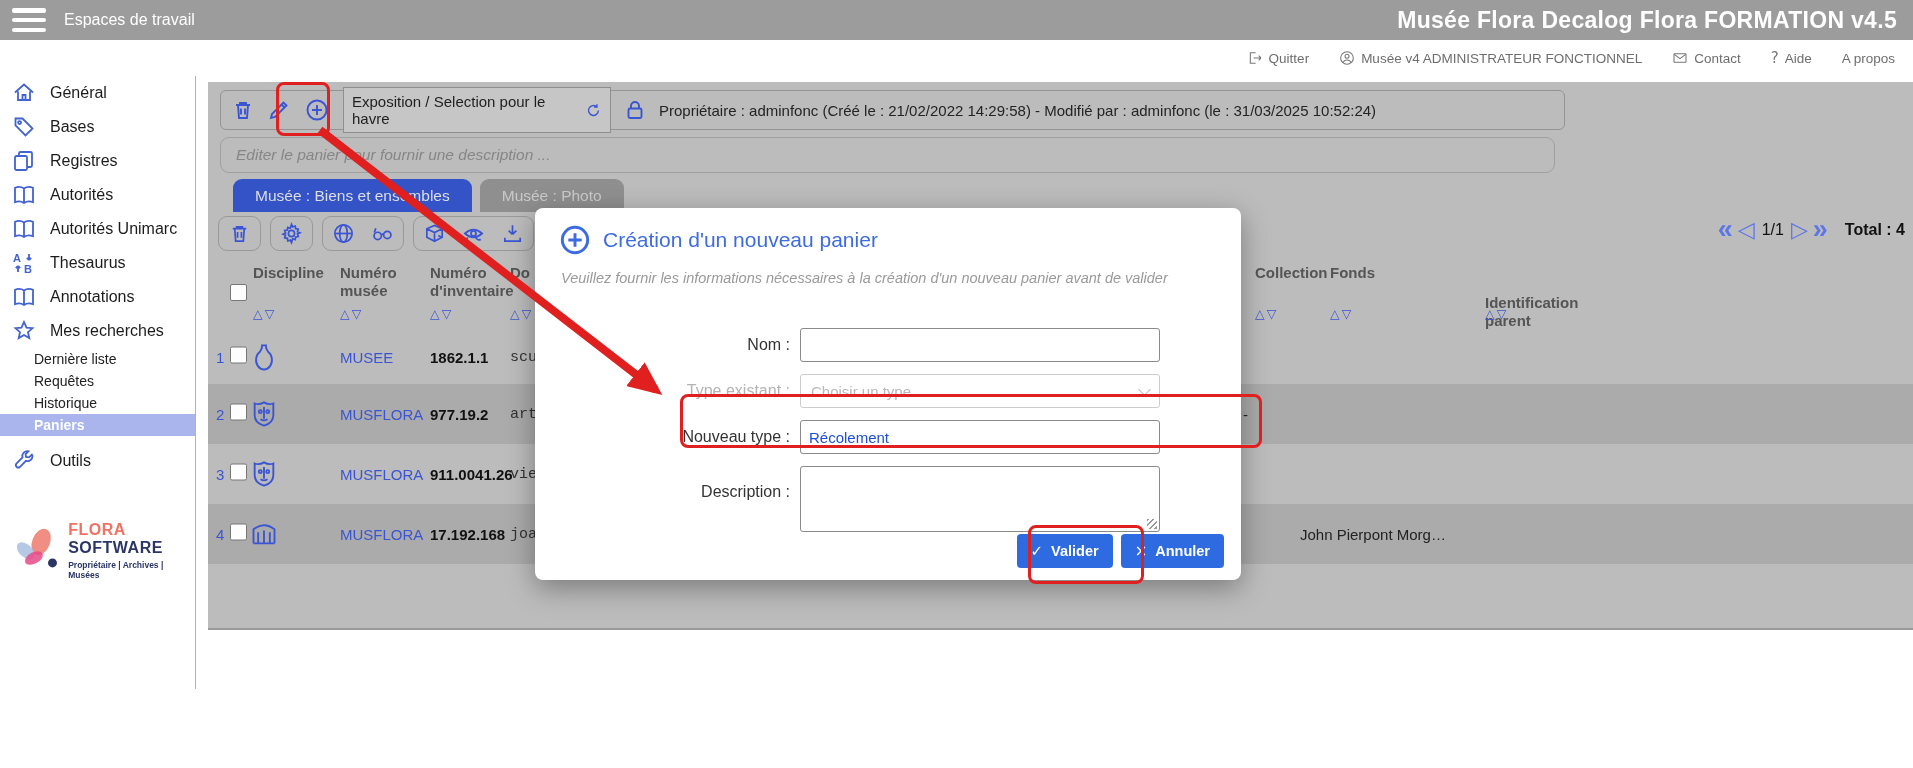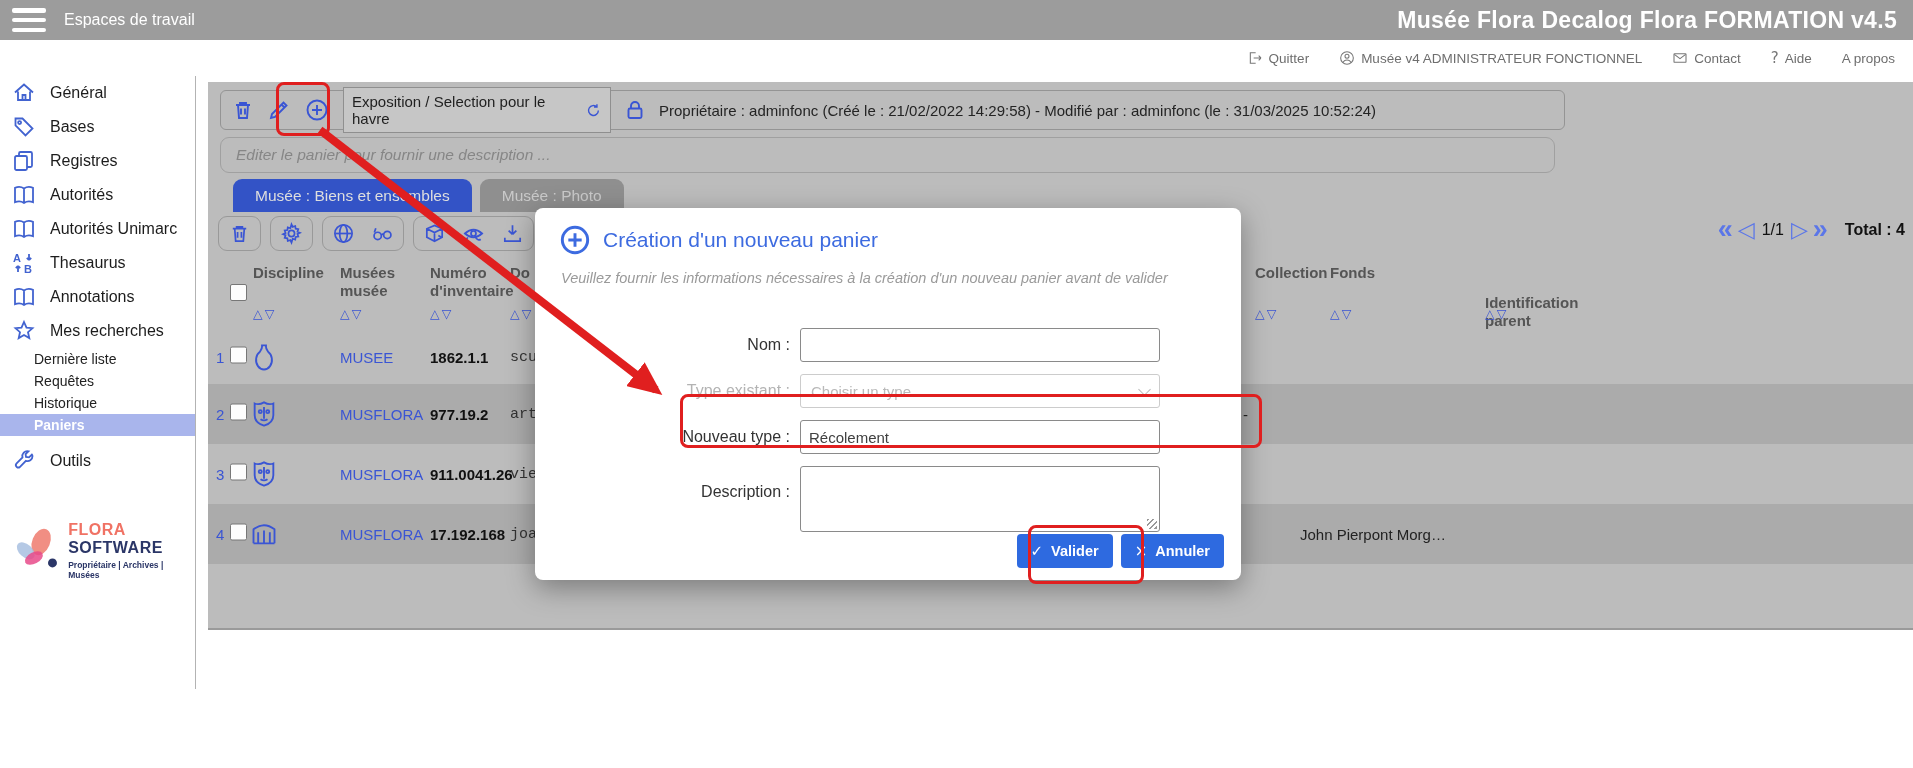--- a/index.html
+++ b/index.html
@@ -97,21 +97,21 @@
   .m-title{position:absolute;left:24px;top:16px;display:flex;align-items:center;gap:12px;
            color:#3d6be0;font-size:21px;}
   .m-title svg{width:32px;height:32px;stroke:#3d6be0;fill:none;stroke-width:2.2;}
   .m-sub{position:absolute;left:26px;top:62px;right:20px;color:#9a9a9a;font-style:italic;font-size:14.5px;}
   .frow{position:absolute;left:0;right:0;height:34px;margin-top:24px;}
   .flabel{position:absolute;left:0;width:255px;text-align:right;font-size:16px;color:#333;
           top:50%;transform:translateY(-50%);}
   .flabel.dis{color:#b3b3b3;}
   .finput{position:absolute;left:265px;width:360px;height:34px;border:1px solid #8a8a8a;
           border-radius:3px;background:#fff;box-sizing:border-box;font-size:15px;
-          font-family:"Liberation Sans",sans-serif;padding:0 8px;color:#404040;}
+          font-family:"Liberation Sans",sans-serif;padding:0 8px;color:#1d4ed8;}
   .fselect{position:absolute;left:265px;width:360px;height:34px;border:1px solid #ccc;border-radius:3px;
            background:#fff;box-sizing:border-box;display:flex;align-items:center;padding:0 10px;
            color:#b9b9b9;font-size:15px;}
   .chev{margin-left:auto;width:8px;height:8px;border-right:1.6px solid #bbb;border-bottom:1.6px solid #bbb;
         transform:rotate(45deg);margin-top:-4px;}
   .ftext{position:absolute;left:265px;width:360px;height:66px;border:1px solid #8a8a8a;border-radius:3px;
          background:#fff;box-sizing:border-box;}
   .grip{position:absolute;right:2px;bottom:2px;width:10px;height:10px;
         background:repeating-linear-gradient(135deg,#999 0 1.5px,transparent 1.5px 4px);}
   .m-btns{position:absolute;right:17px;top:326px;display:flex;gap:8px;}
@@ -336,21 +336,21 @@
       <span class="pg-page">1/1</span>
       <span class="pg-t">▷</span>
       <span class="pg-g">»</span>
       <span class="pg-total">Total : 4</span>
     </div>
 
     <div class="thead">
       <span class="cb"></span>
       <div class="th" style="left:45px;width:90px;">Discipline</div>
       <div class="sort" style="left:45px;"><span>△</span><span>▽</span></div>
-      <div class="th" style="left:132px;width:70px;">Musées musée</div>
+      <div class="th" style="left:132px;width:70px;">Numéro musée</div>
       <div class="sort" style="left:132px;"><span>△</span><span>▽</span></div>
       <div class="th" style="left:222px;width:100px;">Numéro d'inventaire</div>
       <div class="sort" style="left:222px;"><span>△</span><span>▽</span></div>
       <div class="th" style="left:302px;width:60px;">Do</div>
       <div class="sort" style="left:302px;"><span>△</span><span>▽</span></div>
       <div class="th" style="left:1047px;width:95px;">Collection</div>
       <div class="sort" style="left:1047px;"><span>△</span><span>▽</span></div>
       <div class="th" style="left:1122px;width:60px;">Fonds</div>
       <div class="sort" style="left:1122px;"><span>△</span><span>▽</span></div>
       <div class="th" style="left:1277px;width:110px;margin-top:30px;">Identification parent</div>

